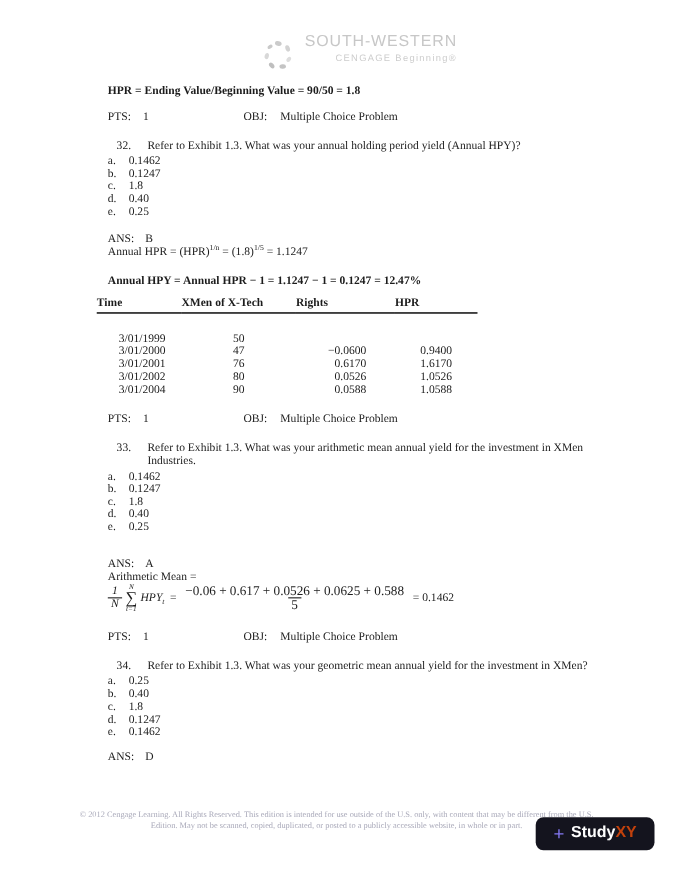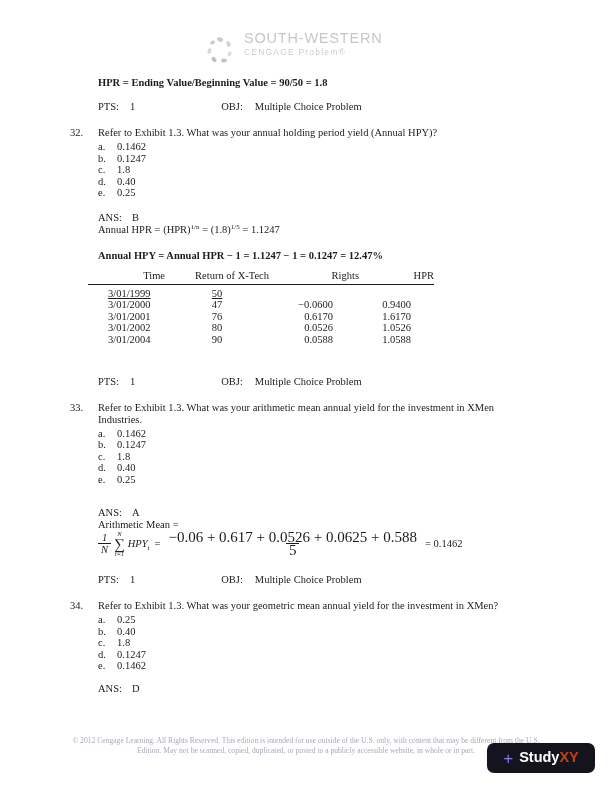--- a/index.html
+++ b/index.html
@@ -6,65 +6,65 @@
   html,body { background:#ffffff; }
   .page {
     position:relative; width:612px; height:792px; margin:0 auto;
     background:#ffffff; overflow:hidden;
     font-family:"Liberation Serif","DejaVu Serif",serif;
     font-size:10.5px; color:#1c1c1c; line-height:11.6px;
   }
   .abs { position:absolute; }
 
   
-  .logo { top:31px; left:203px; display:flex; align-items:flex-start; }
+  .logo { top:31px; left:236px; display:flex; align-items:flex-start;text-align:right; }
   .logo-icon { width:34px; height:34px; margin-top:2px; }
   .logo-text { margin-left:7px; }
   .logo-brand { font-family:"Liberation Sans","DejaVu Sans",sans-serif; font-size:14.5px; letter-spacing:0.8px; color:#c7c7c7; font-weight:400; line-height:15px; }
   .logo-sub { font-family:"Liberation Sans","DejaVu Sans",sans-serif; font-size:8.5px; letter-spacing:1.2px; color:#cdcdcd; line-height:10px; margin-top:1px; }
 
   
   .bodyline { left:98px; white-space:nowrap;font-weight:bold; }
   .pts-row { left:98px; white-space:nowrap; }
   .pts-row .v1 { margin-left:11px; }
   .pts-row .obj { margin-left:86px; }
   .pts-row .v2 { margin-left:12px; }
 
   .question { left:70px; width:470px; }
   .q-line { display:flex; }
-  .q-num { width:28px; flex:0 0 28px; }
+  .q-num { width:28px; flex:0 0 28px;margin-left:36px; }
   .q-text { width:442px; }
   .choices { margin-left:28px; margin-top:2.5px; }
   .choice { display:flex; line-height:11.6px; }
   .choice .cl { width:19px; flex:0 0 19px; }
 
   .ans-row { white-space:nowrap; }
   .ans-row .av { margin-left:10px; }
 
   sup { font-size:7px; vertical-align:super; line-height:0; }
   sub.t { font-size:7px; vertical-align:sub; line-height:0; font-style:italic; }
 
   
   .xtable { top:270px; left:88px; width:346px; border-collapse:collapse; table-layout:fixed; }
   .xtable col.c1 { width:77px; } .xtable col.c2 { width:104px; }
   .xtable col.c3 { width:90px; }  .xtable col.c4 { width:75px; }
-  .xtable th { font-weight:normal; text-align:right; padding:0 0 2px 0; border-bottom:1.4px solid #1c1c1c; font-size:10.5px; }
+  .xtable th { font-weight:bold; text-align:left; padding:0 0 2px 0; border-bottom:1.4px solid #1c1c1c; font-size:10.5px; }
   .xtable td { height:11.6px; font-size:10.5px; padding:0; }
   .xtable td.t { text-align:left; padding-left:20px; }
   .xtable td.p { text-align:center; }
   .xtable td.r { text-align:right; padding-right:26px; }
   .xtable td.h { text-align:right; padding-right:23px; }
-  .xtable tbody tr:first-child td { padding-top:3px;text-decoration:underline; }
+  .xtable tbody tr:first-child td { padding-top:18px; }
 
   
   .math { top:527px; left:98px; display:flex; align-items:center; height:34px; }
   .frac { display:inline-flex; flex-direction:column; align-items:center; font-style:italic; }
   .frac .num { padding:0 3px; line-height:11px; }
   .frac .den { border-top:1px solid #1c1c1c; padding:0 3px; line-height:12px; }
-  .frac.big { font-style:normal; font-size:15px; }
+  .frac.big { font-style:normal; font-size:12px; }
   .sum { display:inline-flex; flex-direction:column; align-items:center; margin:0 3px; }
   .sum .lim { font-size:6.5px; font-style:italic; line-height:6.5px; }
   .sum .sig { font-size:15px; line-height:14px; }
   .mit { font-style:italic; }
   .meq { margin:0 5px; }
 
   
   .footer { top:736px; left:0; width:612px; text-align:center;
     font-size:7.6px; line-height:10.4px; color:#a9a9b9; }
 
@@ -88,21 +88,21 @@
         <ellipse cx="25.5" cy="11" rx="3.0" ry="2.0" transform="rotate(70 25.5 11)"></ellipse>
         <ellipse cx="26.5" cy="21" rx="2.6" ry="1.8" transform="rotate(125 26.5 21)" fill="#dddddd"></ellipse>
         <ellipse cx="21" cy="27.5" rx="3.0" ry="2.0" transform="rotate(175 21 27.5)" fill="#c4c4c4"></ellipse>
         <ellipse cx="11" cy="26.5" rx="3.0" ry="2.0" transform="rotate(230 11 26.5)" fill="#bfbfbf"></ellipse>
         <ellipse cx="6.5" cy="18" rx="2.8" ry="1.9" transform="rotate(285 6.5 18)" fill="#d8d8d8"></ellipse>
         <ellipse cx="9.5" cy="9.5" rx="2.5" ry="1.7" transform="rotate(330 9.5 9.5)" fill="#c9c9c9"></ellipse>
       </g>
     </svg>
     <div class="logo-text">
       <div class="logo-brand">SOUTH-WESTERN</div>
-      <div class="logo-sub">CENGAGE Problem®</div>
+      <div class="logo-sub">CENGAGE Beginning®</div>
     </div>
   </div>
 
   <div class="abs bodyline" style="top:77px;">HPR = Ending Value/Beginning Value = 90/50 = 1.8</div>
 
   <div class="abs pts-row" style="top:101px;">
     <span>PTS:</span><span class="v1">1</span><span class="obj">OBJ:</span><span class="v2">Multiple Choice Problem</span>
   </div>
 
   <div class="abs question" style="top:127px;">
@@ -148,21 +148,21 @@
   <table class="abs xtable">
     <colgroup>
         <col class="c1">
         <col class="c2">
         <col class="c3">
         <col class="c4">
       </colgroup>
     <thead>
       <tr>
         <th>Time</th>
-        <th>Return of X-Tech</th>
+        <th>XMen of X-Tech</th>
         <th>Rights</th>
         <th>HPR</th>
       </tr>
     </thead>
     <tbody>
       <tr>
           <td class="t">3/01/1999</td>
           <td class="p">50</td>
           <td class="r"></td>
           <td class="h"></td>

